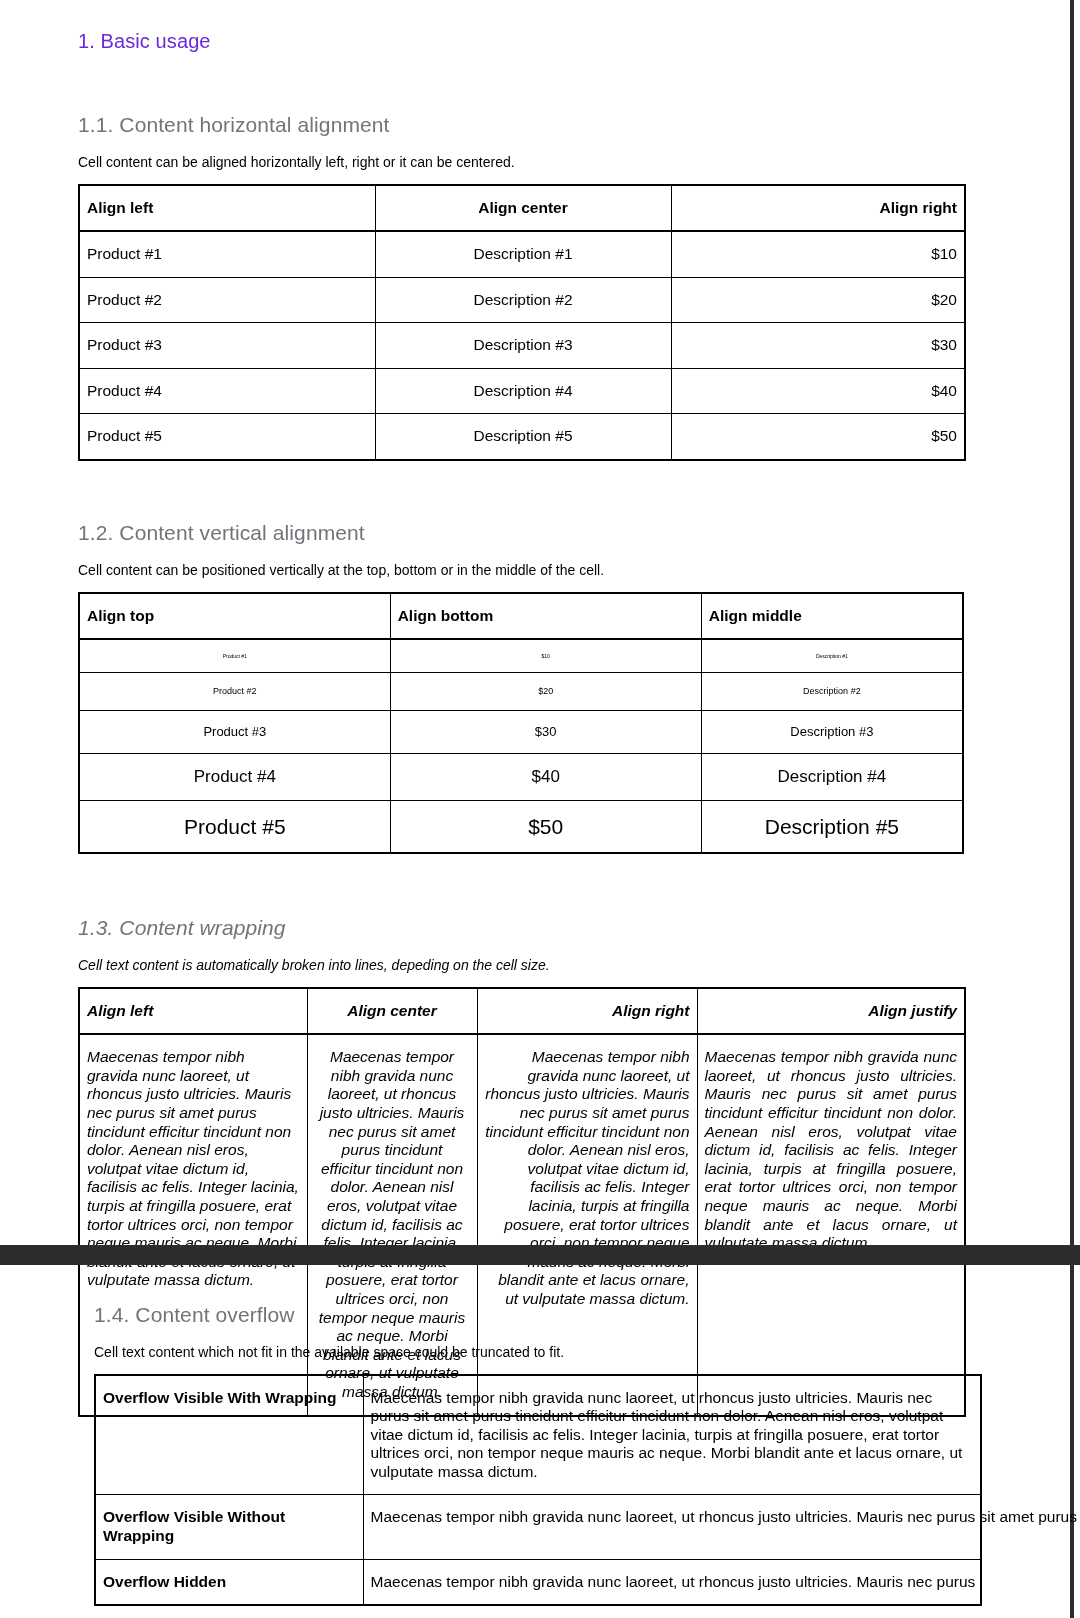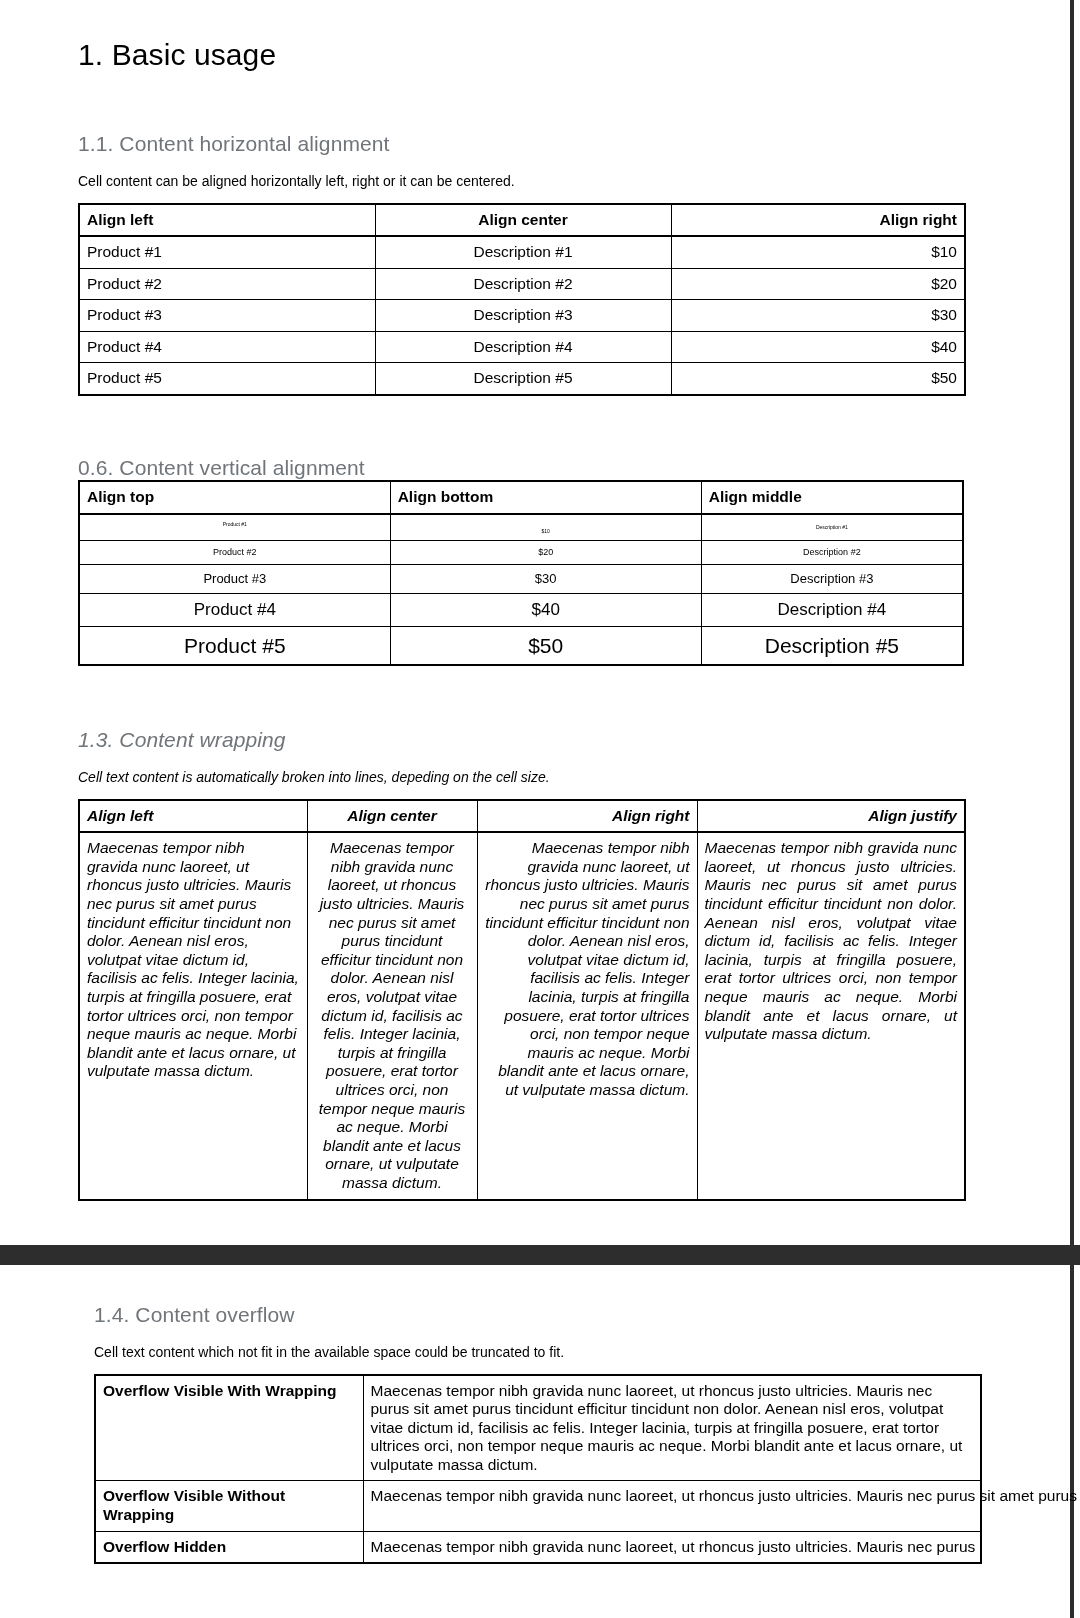--- a/index.html
+++ b/index.html
@@ -20,25 +20,25 @@
     left: 0; top: 0;
     width: 1074px;
     height: 1618px;
     background: #ffffff;
     border-right: 4px solid #2d2d2d;
   }
 
   .content { padding: 0 78px 0 78px; }
 
   h1.doc-h1 {
-    font-size: 30px;
+    font-size: 20px;
     font-weight: 400;
-    color: #000000;
+    color: #6d28d9;
     margin: 0;
-    padding-top: 38px;
+    padding-top: 30px;
     letter-spacing: 0.1px;
   }
 
   h2.doc-h2 {
     font-size: 21px;
     font-weight: 400;
     color: #70757a;
     margin: 0;
     letter-spacing: 0.1px;
   }
@@ -56,21 +56,21 @@
 
   
   table.grid {
     border-collapse: collapse;
     width: 886px;
     table-layout: fixed;
     border: 2px solid #000;
   }
   table.grid td, table.grid th {
     border: 1px solid #000;
-    padding: 6px 7px;
+    padding: 13px 7px;
     font-size: 15.5px;
     font-weight: 400;
     line-height: 1.2;
   }
   table.grid th {
     font-weight: bold;
     border-bottom: 2px solid #000;
   }
 
   
@@ -187,21 +187,22 @@
           <tr>
             <td class="c1">Product #5</td>
             <td class="c2">Description #5</td>
             <td class="c3">$50</td>
           </tr>
         </tbody>
       </table>
     </div>
 
     <div class="s12">
-      <h2 class="doc-h2">0.6. Content vertical alignment</h2>
+      <h2 class="doc-h2">1.2. Content vertical alignment</h2>
+      <p class="lead">Cell content can be positioned vertically at the top, bottom or in the middle of the cell.</p>
 
       <table class="grid t-vt">
         <thead>
           <tr>
             <th class="c1">Align top</th>
             <th class="c2">Align bottom</th>
             <th class="c3">Align middle</th>
           </tr>
         </thead>
         <tbody>

